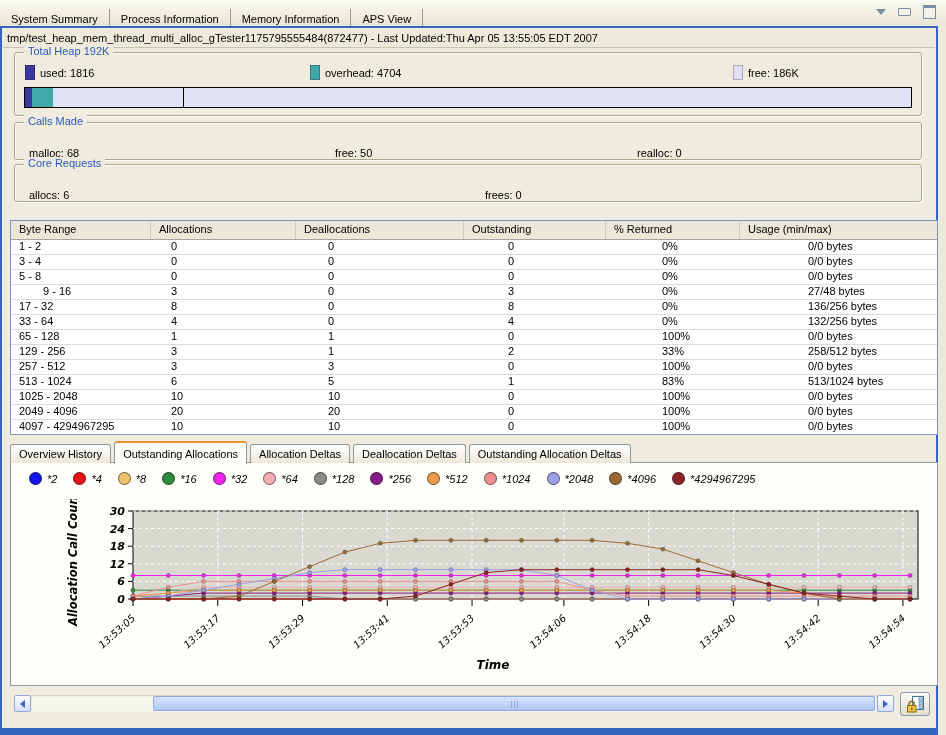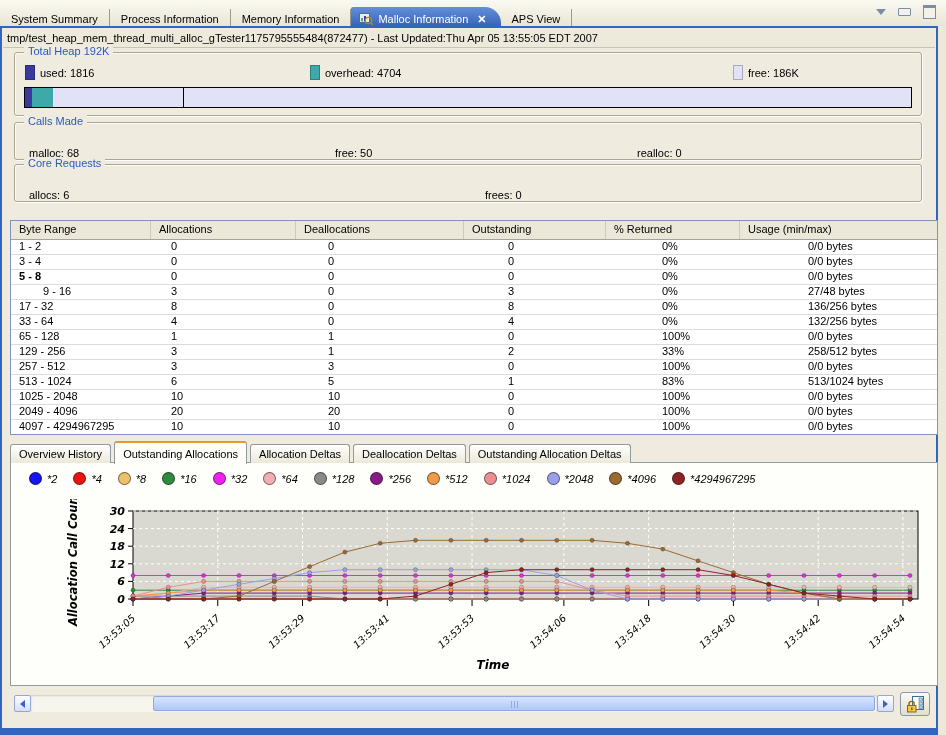--- a/index.html
+++ b/index.html
@@ -87,33 +87,20 @@
   <div class="vtabs" id="view-tabs">
       <div class="vtab">
         <span>System Summary</span>
       </div>
       <div class="vtab">
         <span>Process Information</span>
       </div>
       <div class="vtab">
         <span>Memory Information</span>
       </div>
-      <div class="vtab active">
-        <span class="ticon">
-          <svg width="14" height="14" viewBox="0 0 14 14">
-            <rect x="0.5" y="1.5" width="10" height="9" fill="#E8F0E0" stroke="#4A6EA8"></rect>
-            <rect x="2" y="6" width="2" height="3.5" fill="#3FA8A8"></rect>
-            <rect x="5" y="4" width="2" height="5.5" fill="#3A3A9E"></rect>
-            <circle cx="9.5" cy="8.5" r="3.2" fill="none" stroke="#B58900" stroke-width="1.3"></circle>
-            <line x1="11.8" y1="10.8" x2="14" y2="13" stroke="#B58900" stroke-width="1.6"></line>
-          </svg>
-        </span>
-        <span>Malloc Information</span>
-        <span class="xclose">✕</span>
-      </div>
       <div class="vtab">
         <span>APS View</span>
       </div>
     </div>
   <div class="right-icons">
     <span class="tri-down"></span>
     <span class="ico-min"></span>
     <span class="ico-max"></span>
   </div>
 </div>
@@ -177,21 +164,21 @@
       </div>
       <div class="at-row">
         <div class="at-cell" style="width: 140px;">3 - 4</div>
         <div class="at-cell" style="width: 145px;">0</div>
         <div class="at-cell" style="width: 168px;">0</div>
         <div class="at-cell" style="width: 142px;">0</div>
         <div class="at-cell" style="width: 134px;">0%</div>
         <div class="at-cell">0/0 bytes</div>
       </div>
       <div class="at-row">
-        <div class="at-cell" style="width: 140px; font-weight: bold;">5 - 8</div>
+        <div class="at-cell" style="width: 140px;">5 - 8</div>
         <div class="at-cell" style="width: 145px;">0</div>
         <div class="at-cell" style="width: 168px;">0</div>
         <div class="at-cell" style="width: 142px;">0</div>
         <div class="at-cell" style="width: 134px;">0%</div>
         <div class="at-cell">0/0 bytes</div>
       </div>
       <div class="at-row">
         <div class="at-cell" style="width: 140px; padding-left: 32px;">9 - 16</div>
         <div class="at-cell" style="width: 145px;">3</div>
         <div class="at-cell" style="width: 168px;">0</div>

